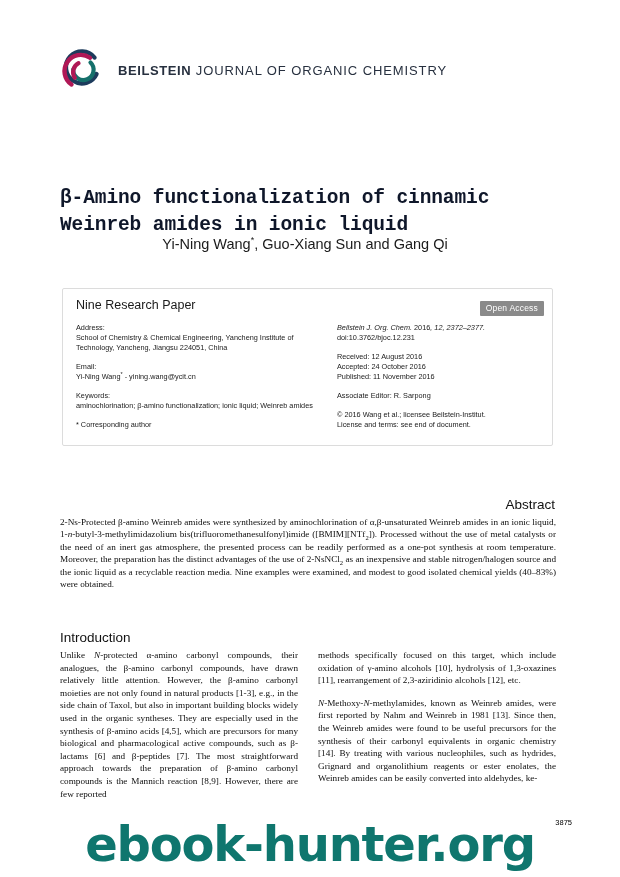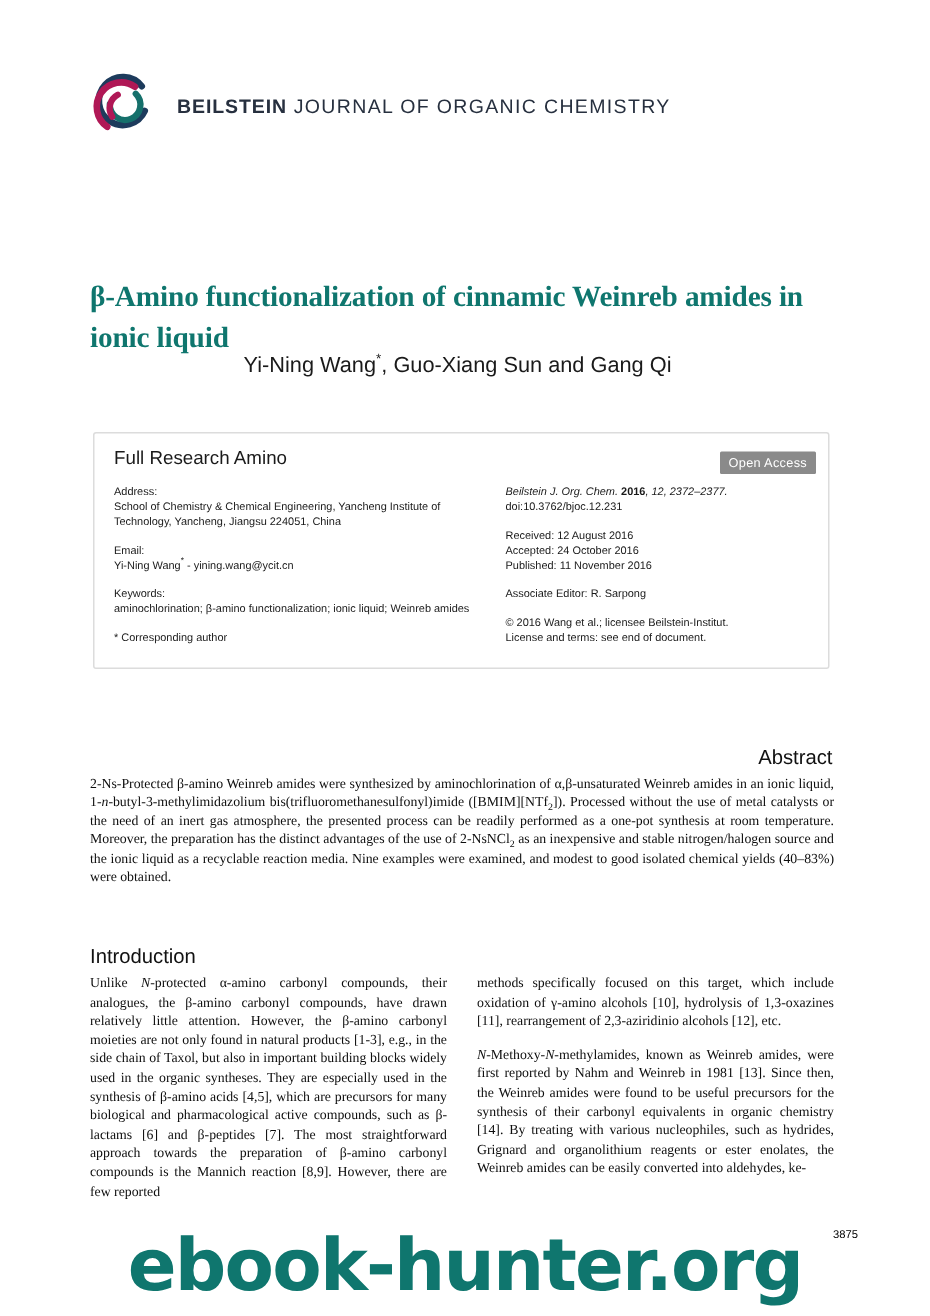--- a/index.html
+++ b/index.html
@@ -55,25 +55,25 @@
   .masthead-title .mt-light {
     font-weight: normal;
   }
 
   
   .article-title {
     position: absolute;
     left: 60px;
     top: 172px;
     width: 490px;
-    font-family: Liberation Serif, serif;
+    font-family: Liberation Mono, monospace;
     font-weight: bold;
     font-size: 19.5px;
     line-height: 27px;
-    color: #0f766e;
+    color: #0f172a;
     letter-spacing: -0.1px;
   }
   .authors {
     position: absolute;
     left: 60px;
     top: 234px;
     width: 490px;
     font-family: "Liberation Sans", sans-serif;
     font-size: 14.5px;
     line-height: 20px;
@@ -128,21 +128,21 @@
     color: #1a1a1a;
   }
   .ib-left  { left: 13px; width: 252px; }
   .ib-right { left: 274px; width: 210px; }
   .ib-block { margin-bottom: 8.5px; }
   .ib-block:last-child { margin-bottom: 0; }
   .ib-label { display: block; }
   .ib-text  { display: block; }
   .ib-text sup { font-size: 5.5px; vertical-align: super; line-height: 0; }
   .cite-italic { font-style: italic; }
-  .cite-bold   { font-weight: bold; font-style: normal; }
+  .cite-bold   { font-weight: normal; font-style: normal; }
 
   
   .sec-heading {
     position: absolute;
     left: 60px;
     width: 495px;
     font-family: "Liberation Sans", sans-serif;
     font-size: 13.5px;
     color: #111;
     padding-bottom: 3px;
@@ -228,21 +228,21 @@
     </span>
   </div>
 
   <h1 class="article-title">β-Amino functionalization of cinnamic Weinreb amides in ionic liquid</h1>
 
   <div class="authors">
     <span>Yi-Ning Wang</span><sup>*</sup><span>, Guo-Xiang Sun and Gang Qi</span>
   </div>
 
   <div class="infobox">
-    <div class="infobox-header">Full Research Amino</div>
+    <div class="infobox-header">Nine Research Paper</div>
     <div class="open-access">Open Access</div>
 
     <div class="ib-col ib-left">
       <div class="ib-block">
         <span class="ib-label">Address:</span>
         <span class="ib-text">School of Chemistry &amp; Chemical Engineering, Yancheng Institute of Technology, Yancheng, Jiangsu 224051, China</span>
       </div>
       <div class="ib-block">
         <span class="ib-label">Email:</span>
         <span class="ib-text"><span>Yi-Ning Wang</span><sup>*</sup><span> - yining.wang@ycit.cn</span></span>

